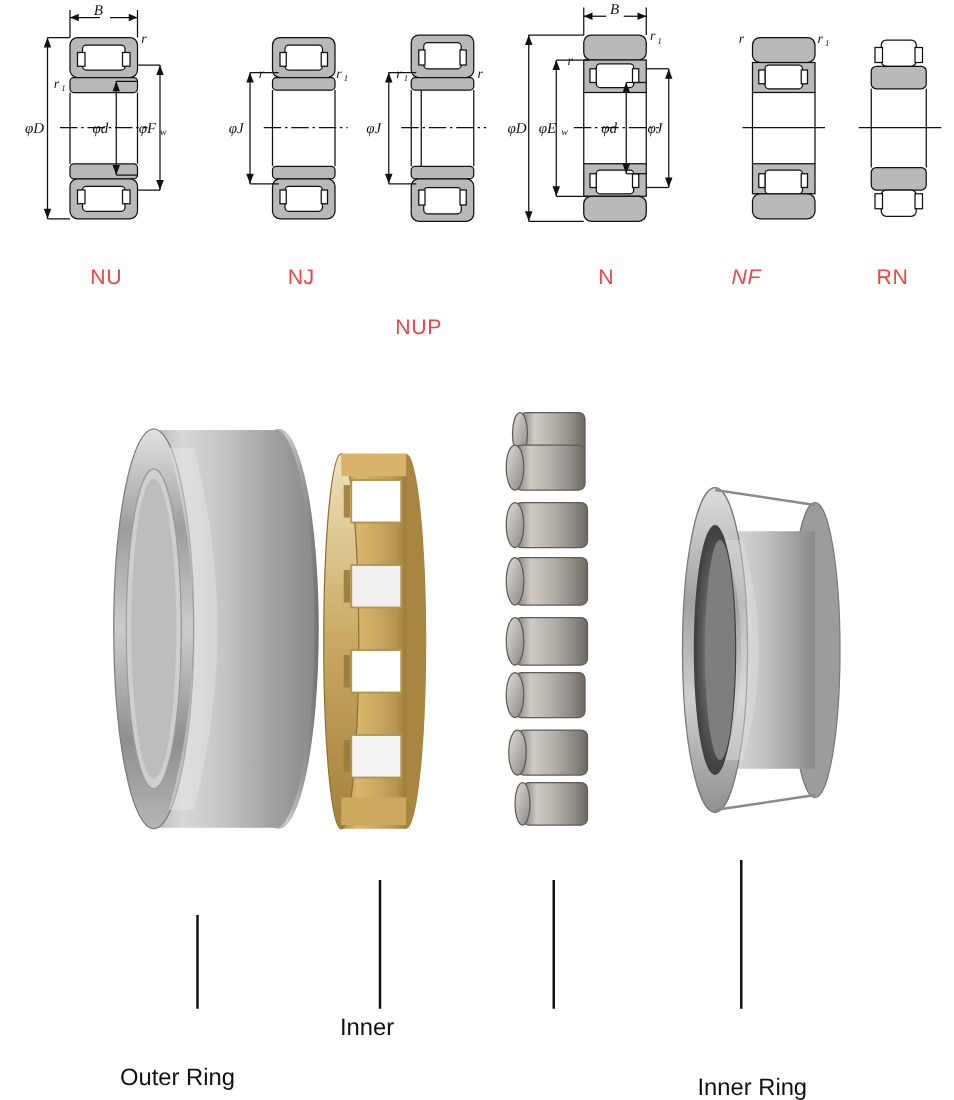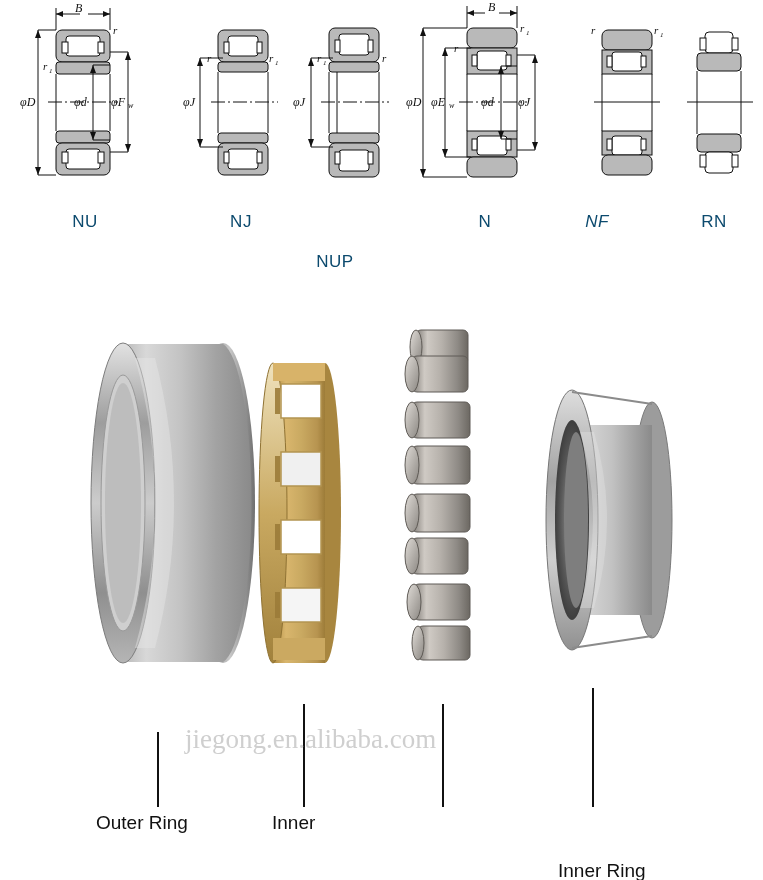--- a/index.html
+++ b/index.html
@@ -34,21 +34,21 @@
     height: 250px;
   }
   .schematic svg { display: block; }
 
   .type-label {
     position: absolute;
     top: 212px;
     text-align: center;
     font-family: "Liberation Sans", sans-serif;
     font-size: 17px;
-    color: #0c4a6e;
+    color: #ef4444;
     letter-spacing: 0.5px;
     white-space: nowrap;
   }
 
   
   #section-photo {
     position: absolute;
     left: 0; top: 300px;
     width: 763px;
     height: 430px;
@@ -529,27 +529,26 @@
         <ellipse cx="52" cy="140" rx="17" ry="100" fill="url(#irBoreG)"></ellipse>
         <ellipse cx="56" cy="140" rx="12" ry="88" fill="#7e7e7e"></ellipse>
 
         <path d="M 60 52 Q 86 140 60 228 L 74 228 Q 100 140 74 52 Z" fill="#e4e4e4" opacity="0.4"></path>
 
         <path d="M 52 12 L 132 24" stroke="#8b8b8b" stroke-width="2" fill="none"></path>
         <path d="M 52 268 L 132 256" stroke="#8b8b8b" stroke-width="2" fill="none"></path>
       </svg>
     </div>
 
-    <div id="watermark">jiegong.en.alibaba.com</div>
   </div>
 
   <div id="section-callouts">
     <div class="leader" style="left:157px; top:32px;  height:75px;"></div>
     <div class="leader" style="left:303px; top:4px;   height:103px;"></div>
     <div class="leader" style="left:442px; top:4px;   height:103px;"></div>
     <div class="leader" style="left:592px; top:-12px; height:119px;"></div>
 
-    <div class="callout-label" style="left:96px;">Outer Ring</div>
+    <div class="callout-label" style="left:96px;margin-top:40px;">Outer Ring</div>
     <div class="callout-label" style="left:272px;">Inner</div>
     <div class="callout-label" style="left:558px;margin-top:48px;">Inner Ring</div>
   </div>
 
 </div>
 
 </body></html>

